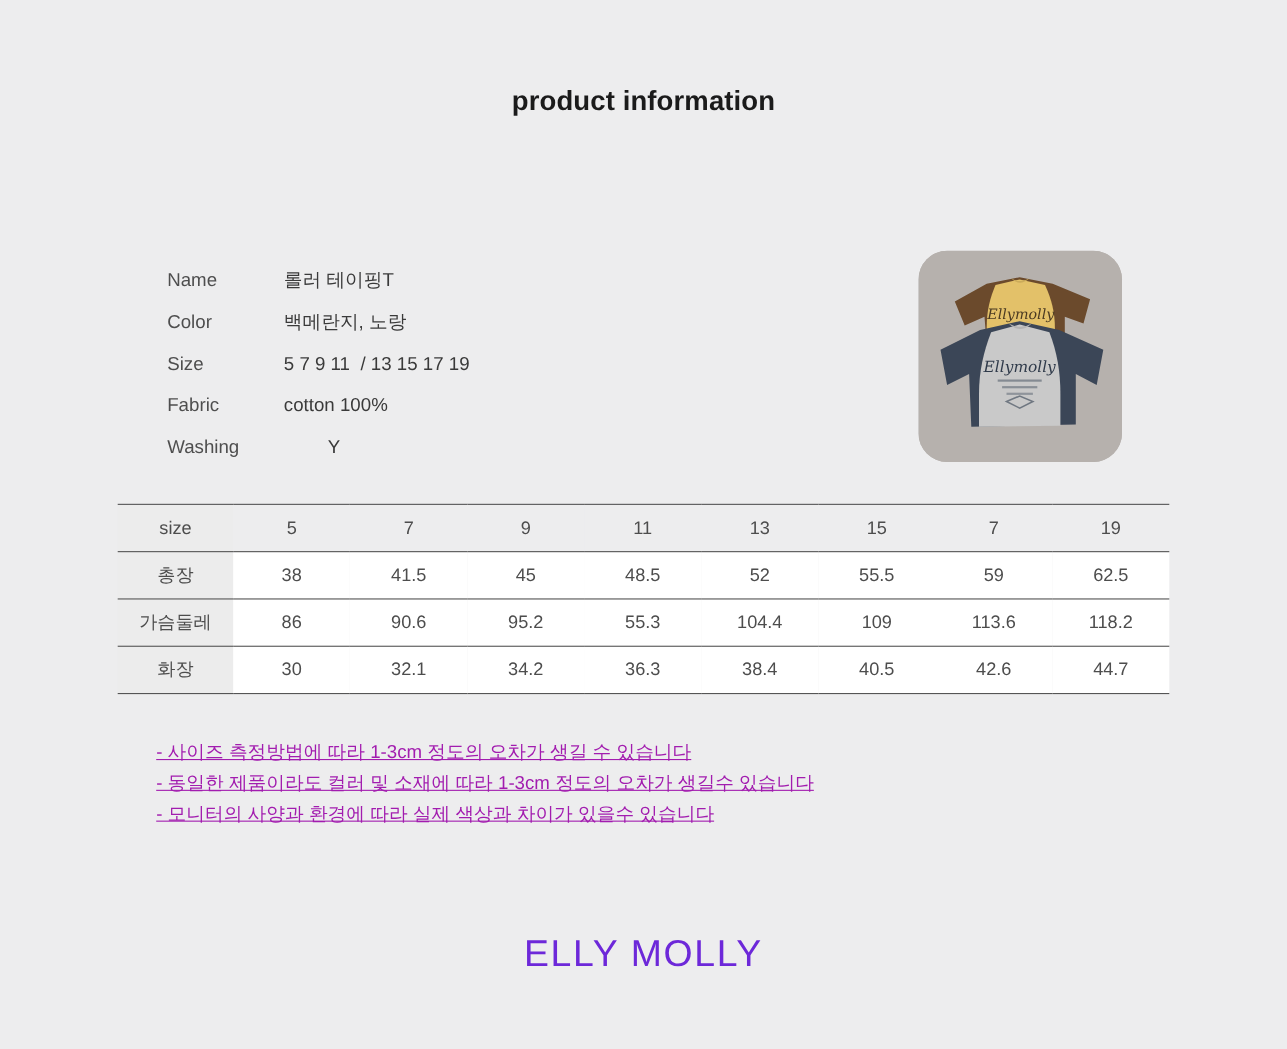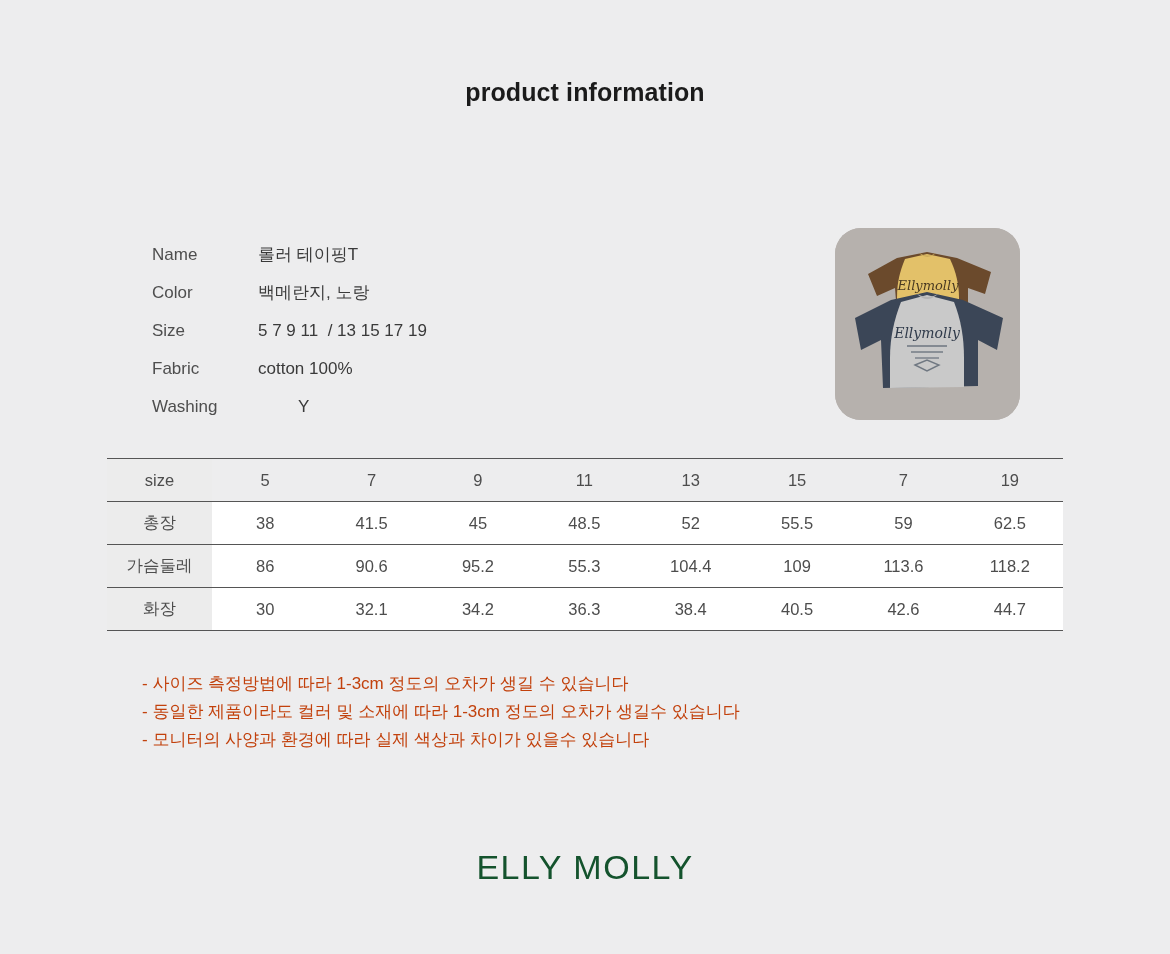--- a/index.html
+++ b/index.html
@@ -100,34 +100,35 @@
 
   
   #notes {
     position: absolute;
     left: 142px;
     top: 670px;
     width: 900px;
   }
   .note-line {
     font-size: 17px;
-    color: #c2410c;
+    color: #a21caf;
     line-height: 28px;
     white-space: pre;
+    text-decoration: underline;
   }
 
   
   #brand {
     position: absolute;
     left: 0;
     top: 848px;
     width: 1170px;
     text-align: center;
     font-size: 34px;
-    color: #14532d;
+    color: #6d28d9;
     letter-spacing: 1.5px;
   }
 </style>
 </head>
 <body>
 
 <div id="page">
 
   <div id="page-title">product information</div>
 

